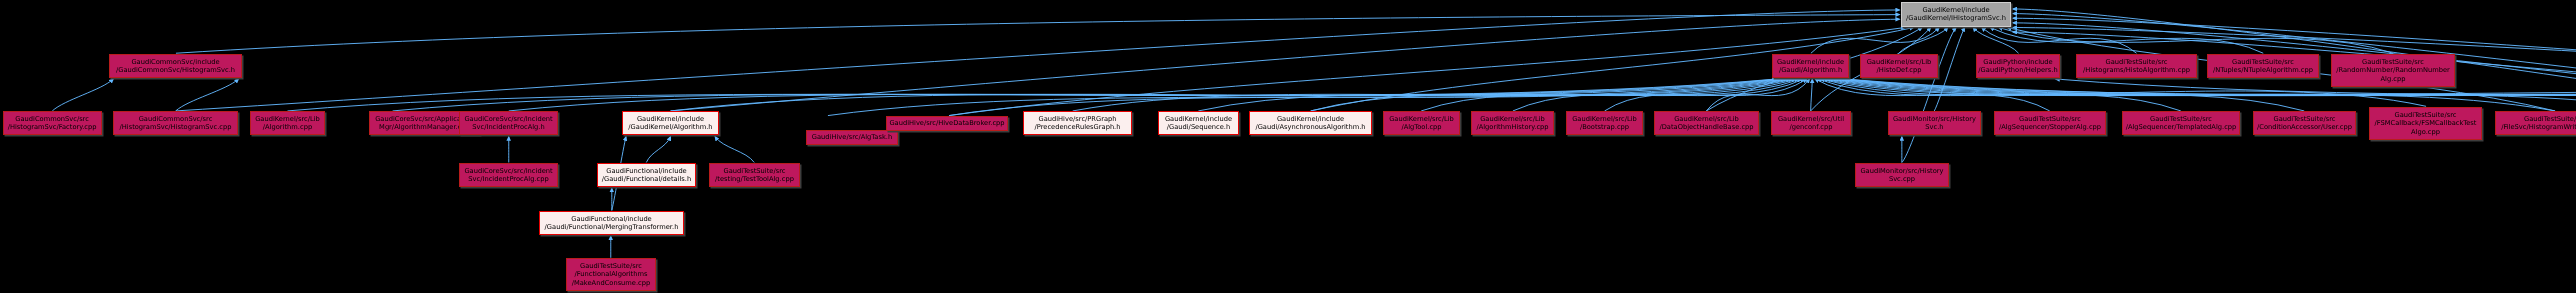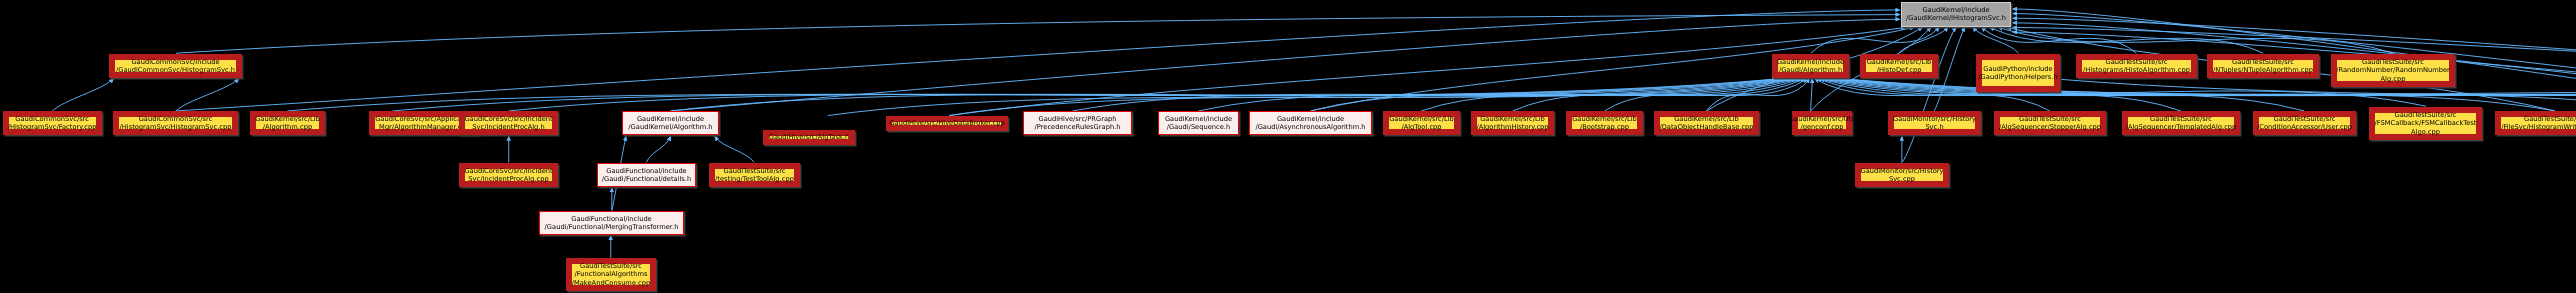--- a/index.html
+++ b/index.html
@@ -1,20 +1,20 @@
 <!DOCTYPE html>
 <html style="font-size:8.2px"><head>
 <meta charset="utf-8">
 <style>
   html,body{margin:0;padding:0;background:#000;}
   #stage{position:relative;width:3729px;height:294px;background:#000;overflow:hidden;
          font-family:"DejaVu Sans","Liberation Sans",sans-serif;}
   #edges{position:absolute;left:0;top:0;width:3729px;height:294px;}
   .node{position:absolute;box-sizing:border-box;display:flex;align-items:center;justify-content:center;
-        text-align:center;background:#fde047;border:6px solid #b91c1c;color:#000;
+        text-align:center;background:#be185d;border:1px solid #b91c1c;color:#000;
         font-size:6.7px;line-height:8.5px;white-space:pre-line;box-shadow:1.5px 1.5px 0 #3d3d3d;
         padding:1px 2.1px;cursor:pointer;}
   .node.red{border:1.3px solid #e60000;background:#fbefee;}
   .node.root{background:#a3a3a3;border:1px solid #cfcfcf;font-weight:normal;}
 </style>
 </head>
 <body>
 
 <div id="stage">
   <svg id="edges" width="3729" height="294" viewBox="0 0 7238 570" xmlns="http://www.w3.org/2000/svg">
@@ -90,58 +90,58 @@
   </svg>
   <div id="nodes">
       <div class="node root" style="left: 1901px; top: 1.5px; width: 110px; height: 25px;">GaudiKernel/include
 /GaudiKernel/IHistogramSvc.h</div>
       <div class="node plain" style="left: 109px; top: 54px; width: 133px; height: 24px;">GaudiCommonSvc/include
 /GaudiCommonSvc/HistogramSvc.h</div>
       <div class="node plain" style="left: 1772px; top: 54px; width: 77px; height: 24px;">GaudiKernel/include
 /Gaudi/Algorithm.h</div>
       <div class="node plain" style="left: 1860px; top: 54px; width: 78px; height: 24px;">GaudiKernel/src/Lib
 /HistoDef.cpp</div>
-      <div class="node plain" style="left: 1976px; top: 54px; width: 84px; height: 38px;">GaudiPython/include
+      <div class="node plain" style="left: 1976px; top: 54px; width: 84px; height: 24px;">GaudiPython/include
 /GaudiPython/Helpers.h</div>
       <div class="node plain" style="left: 2076px; top: 54px; width: 121px; height: 24px;">GaudiTestSuite/src
 /Histograms/HistoAlgorithm.cpp</div>
       <div class="node plain" style="left: 2207px; top: 54px; width: 112px; height: 24px;">GaudiTestSuite/src
 /NTuples/NTupleAlgorithm.cpp</div>
       <div class="node plain" style="left: 2331px; top: 54px; width: 124px; height: 33px;">GaudiTestSuite/src
 /RandomNumber/RandomNumber
 Alg.cpp</div>
       <div class="node plain" style="left: 2.6px; top: 111px; width: 99px; height: 24px;">GaudiCommonSvc/src
 /HistogramSvc/Factory.cpp</div>
       <div class="node plain" style="left: 113px; top: 111px; width: 125px; height: 24px;">GaudiCommonSvc/src
 /HistogramSvc/HistogramSvc.cpp</div>
       <div class="node plain" style="left: 250px; top: 111px; width: 75px; height: 24px;">GaudiKernel/src/Lib
 /Algorithm.cpp</div>
       <div class="node plain" style="left: 337px; top: 111px; width: 111px; height: 24px; margin-left: 32px;">GaudiCoreSvc/src/Application
 Mgr/AlgorithmManager.cpp</div>
       <div class="node plain" style="left: 459px; top: 111px; width: 99px; height: 24px;">GaudiCoreSvc/src/Incident
 Svc/IncidentProcAlg.h</div>
       <div class="node red" style="left: 622px; top: 111px; width: 97px; height: 24px;">GaudiKernel/include
 /GaudiKernel/Algorithm.h</div>
-      <div class="node plain" style="left: 763px; top: 116px; width: 92px; height: 15px; margin-top: 14px;">GaudiHive/src/AlgTask.h</div>
+      <div class="node plain" style="left: 806px; top: 116px; width: 92px; height: 15px; margin-top: 14px;">GaudiHive/src/AlgTask.h</div>
       <div class="node plain" style="left: 886px; top: 116px; width: 122px; height: 15px;">GaudiHive/src/HiveDataBroker.cpp</div>
       <div class="node red" style="left: 1023px; top: 111px; width: 109px; height: 24px;">GaudiHive/src/PRGraph
 /PrecedenceRulesGraph.h</div>
       <div class="node red" style="left: 1158px; top: 111px; width: 81px; height: 24px;">GaudiKernel/include
 /Gaudi/Sequence.h</div>
       <div class="node red" style="left: 1249px; top: 111px; width: 123px; height: 24px;">GaudiKernel/include
 /Gaudi/AsynchronousAlgorithm.h</div>
       <div class="node plain" style="left: 1383px; top: 111px; width: 77px; height: 24px;">GaudiKernel/src/Lib
 /AlgTool.cpp</div>
       <div class="node plain" style="left: 1471px; top: 111px; width: 83px; height: 24px;">GaudiKernel/src/Lib
 /AlgorithmHistory.cpp</div>
       <div class="node plain" style="left: 1566px; top: 111px; width: 77px; height: 24px;">GaudiKernel/src/Lib
 /Bootstrap.cpp</div>
       <div class="node plain" style="left: 1654px; top: 111px; width: 105px; height: 24px;">GaudiKernel/src/Lib
 /DataObjectHandleBase.cpp</div>
-      <div class="node plain" style="left: 1771px; top: 111px; width: 60px; height: 24px; margin-left: 21px;">GaudiKernel/src/Util
+      <div class="node plain" style="left: 1771px; top: 111px; width: 80px; height: 24px;">GaudiKernel/src/Util
 /genconf.cpp</div>
       <div class="node plain" style="left: 1888px; top: 111px; width: 93px; height: 24px;">GaudiMonitor/src/History
 Svc.h</div>
       <div class="node plain" style="left: 1994px; top: 111px; width: 112px; height: 24px;">GaudiTestSuite/src
 /AlgSequencer/StopperAlg.cpp</div>
       <div class="node plain" style="left: 2122px; top: 111px; width: 118px; height: 24px;">GaudiTestSuite/src
 /AlgSequencer/TemplatedAlg.cpp</div>
       <div class="node plain" style="left: 2253px; top: 111px; width: 103px; height: 24px;">GaudiTestSuite/src
 /ConditionAccessor/User.cpp</div>
       <div class="node plain" style="left: 2369px; top: 107px; width: 113px; height: 33px;">GaudiTestSuite/src

